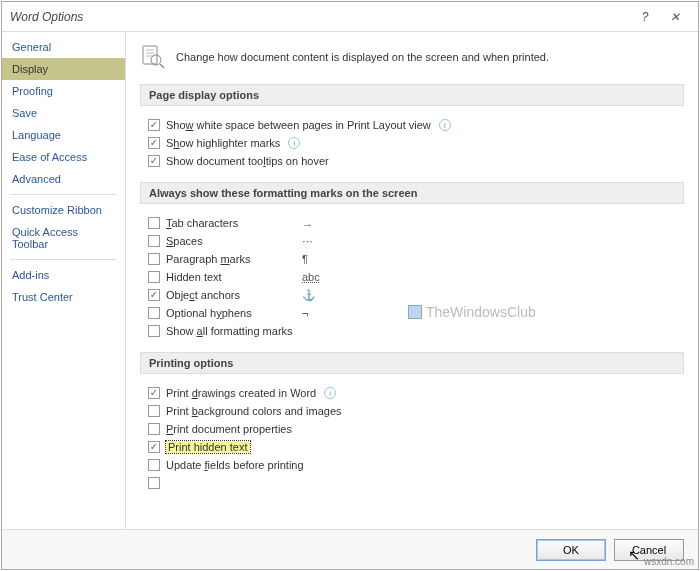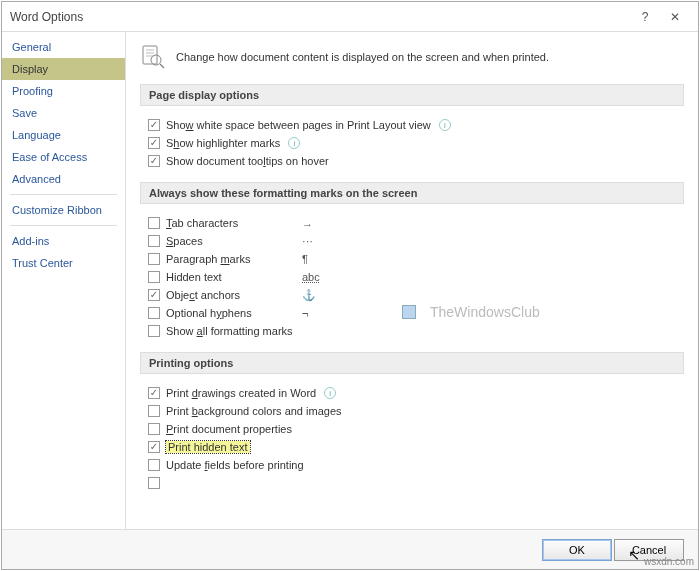--- a/index.html
+++ b/index.html
@@ -1,18 +1,18 @@
 <!DOCTYPE html>
 <html><head>
 <meta charset="utf-8">
 <style>
 * { box-sizing: border-box; margin: 0; padding: 0; }
 body { font-family: "Segoe UI", Tahoma, sans-serif; font-size: 11px; background: #fff; color: #333; width: 700px; height: 571px; overflow: hidden; position: relative; }
 .window { border: 1px solid #aaa; width: 698px; height: 569px; margin: 1px; display: flex; flex-direction: column; background: #fff; }
-.titlebar { height: 30px; background: #fff; border-bottom: 1px solid #ddd; display: flex; align-items: center; padding: 0 8px; }
+.titlebar { height: 30px; background: #fff; border-bottom: 1px solid #ddd; display: flex; align-items: center; padding: 0 8px; font-style: italic; }
 .titlebar .title { flex: 1; font-size: 12px; color: #444; }
 .titlebar .tbtn { width: 30px; text-align: center; font-size: 12px; color: #555; cursor: pointer; }
 .body { flex: 1; display: flex; overflow: hidden; }
 .sidebar { width: 124px; background: #fff; border-right: 1px solid #ddd; padding: 4px 0; }
 .side-item { padding: 5px 10px; font-size: 11px; color: #2a579a; cursor: pointer; }
 .side-item.selected { background: #c5c58a; color: #333; }
 .side-sep { border-top: 1px solid #ddd; margin: 4px 8px; }
 .content { flex: 1; overflow-y: auto; padding: 12px 14px 10px 14px; position: relative; }
 .intro { display: flex; align-items: center; gap: 10px; margin-bottom: 14px; }
 .intro svg { flex: none; }
@@ -20,25 +20,25 @@
 .section-head { background: #eee; border: 1px solid #ddd; padding: 4px 8px; font-weight: bold; font-size: 11px; color: #444; margin: 8px 0 8px 0; }
 .opts { padding: 2px 0 4px 8px; }
 .row { display: flex; align-items: center; gap: 6px; padding: 2px 0; min-height: 18px; position: relative; }
 .cb { width: 12px; height: 12px; border: 1px solid #999; background: #fff; display: inline-flex; align-items: center; justify-content: center; font-size: 9px; color: #555; cursor: pointer; }
 .cb.checked::after { content: "✓"; color: #666; font-size: 10px; line-height: 1; }
 .lbl { font-size: 11px; color: #333; }
 .lbl u { text-decoration: underline; }
 .info { width: 12px; height: 12px; border: 1px solid #9cc; border-radius: 50%; color: #6aa; font-size: 8px; display: inline-flex; align-items: center; justify-content: center; margin-left: 2px; }
 .fmtcol { width: 130px; display: inline-block; }
 .sym { color: #555; font-size: 11px; }
-.footer { height: 40px; border-top: 1px solid #ddd; display: flex; justify-content: flex-end; align-items: center; gap: 2px; padding: 0 14px; background: #f7f7f7; }
+.footer { height: 40px; border-top: 1px solid #ddd; display: flex; justify-content: flex-end; align-items: center; gap: 8px; padding: 0 14px; background: #f7f7f7; }
 .btn { min-width: 70px; height: 22px; border: 1px solid #999; background: linear-gradient(#fdfdfd,#e8e8e8); font-size: 11px; cursor: pointer; }
 .btn.primary { border: 1px solid #7aa3d6; box-shadow: 0 0 0 1px #a9c6ea inset; }
 .highlight { background: #f5f59a; padding: 0 2px; outline: 1px dotted #333; }
-.watermark { position: absolute; top: 272px; left: 276px; color: #bbb; font-size: 14px; display: flex; align-items: center; gap: 14px; pointer-events: none; }
+.watermark { position: absolute; top: 272px; left: 282px; color: #bbb; font-size: 14px; display: flex; align-items: center; gap: 4px; pointer-events: none; }
 .watermark .wicon { width: 14px; height: 14px; background: #bcd6ef; border: 1px solid #8ab; }
 .url { position:absolute; right:6px; bottom:4px; font-size:10px; color:#888; pointer-events:none; }
 .cursor { position:absolute; right:60px; bottom:8px; font-size:14px; color:#000; pointer-events:none; }
 </style>
 </head>
 <body>
 
 <div class="window">
   <div class="titlebar">
     <span class="title">Word Options</span>
@@ -49,20 +49,21 @@
     <div class="sidebar">
       <div class="side-item">General</div>
       <div class="side-item selected">Display</div>
       <div class="side-item">Proofing</div>
       <div class="side-item">Save</div>
       <div class="side-item">Language</div>
       <div class="side-item">Ease of Access</div>
       <div class="side-item">Advanced</div>
       <div class="side-sep"></div>
       <div class="side-item">Customize Ribbon</div>
+      <div class="side-item">Quick Access Toolbar</div>
       <div class="side-sep"></div>
       <div class="side-item">Add-ins</div>
       <div class="side-item">Trust Center</div>
     </div>
     <div class="content">
       <div class="intro">
         <svg width="26" height="26" viewBox="0 0 26 26">
           <rect x="3" y="2" width="14" height="18" rx="1" fill="none" stroke="#888" stroke-width="1"></rect>
           <line x1="6" y1="6" x2="14" y2="6" stroke="#bbb"></line>
             <line x1="6" y1="9" x2="14" y2="9" stroke="#bbb"></line>

